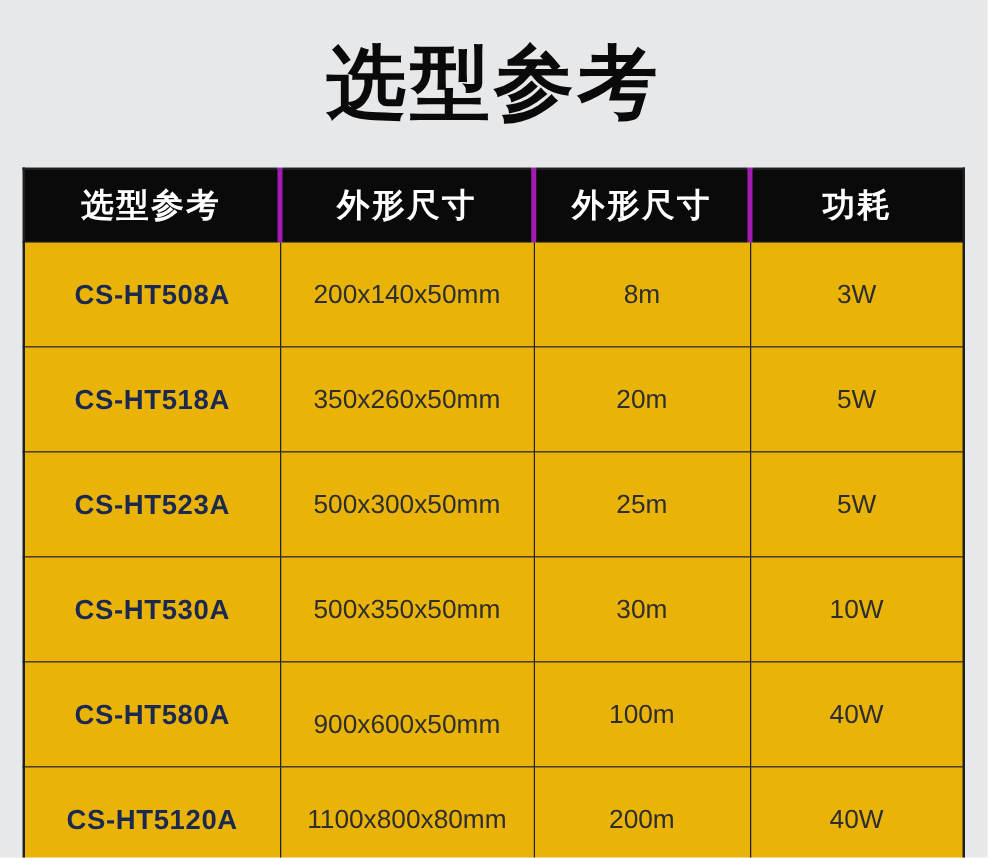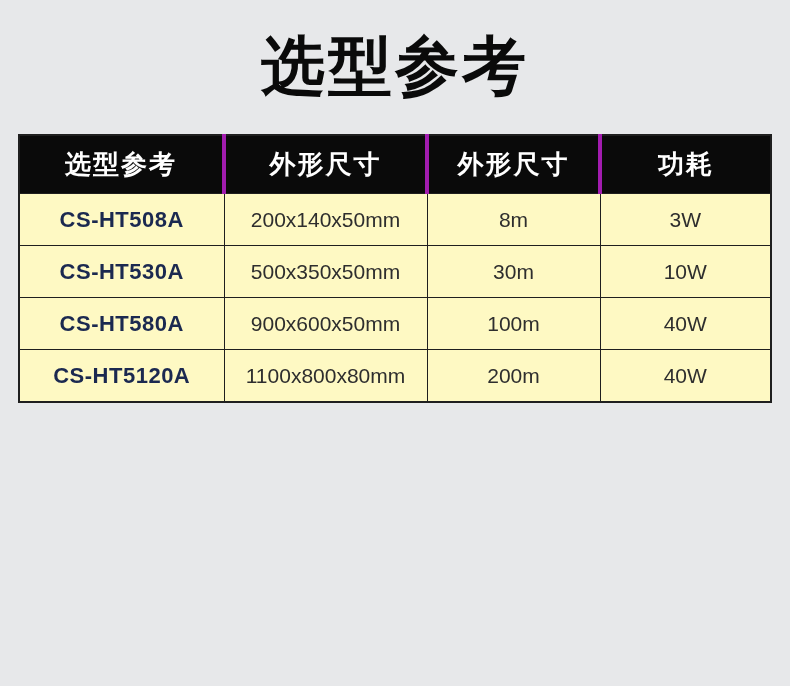--- a/index.html
+++ b/index.html
@@ -48,24 +48,24 @@
     padding: 0;
   }
   thead th + th {
     border-left: 4px solid #a21caf;
   }
   tbody td {
     height: 51px;
     border: 1px solid var(--border-color, #1f1f1f);
     text-align: center;
     vertical-align: middle;
-    padding: 0;
+    padding: 16px;
     font-size: 21px;
     color: var(--cell-fg, #2e2e2e);
-    background: #fef9c3;
+    background: #eab308;
   }
   tbody td:first-child {
     color: var(--model-fg, #1b2950);
     font-weight: 700;
     font-size: 22px;
     letter-spacing: 0.5px;
   }
   
   tbody tr:nth-child(5) td:nth-child(2) span {
     position: relative;
@@ -93,20 +93,32 @@
     </tr>
   </thead>
   <tbody>
       <tr>
         <td><span>CS-HT508A</span></td>
         <td><span>200x140x50mm</span></td>
         <td><span>8m</span></td>
         <td><span>3W</span></td>
       </tr>
       <tr>
+        <td><span>CS-HT518A</span></td>
+        <td><span>350x260x50mm</span></td>
+        <td><span>20m</span></td>
+        <td><span>5W</span></td>
+      </tr>
+      <tr>
+        <td><span>CS-HT523A</span></td>
+        <td><span>500x300x50mm</span></td>
+        <td><span>25m</span></td>
+        <td><span>5W</span></td>
+      </tr>
+      <tr>
         <td><span>CS-HT530A</span></td>
         <td><span>500x350x50mm</span></td>
         <td><span>30m</span></td>
         <td><span>10W</span></td>
       </tr>
       <tr>
         <td><span>CS-HT580A</span></td>
         <td><span>900x600x50mm</span></td>
         <td><span>100m</span></td>
         <td><span>40W</span></td>

